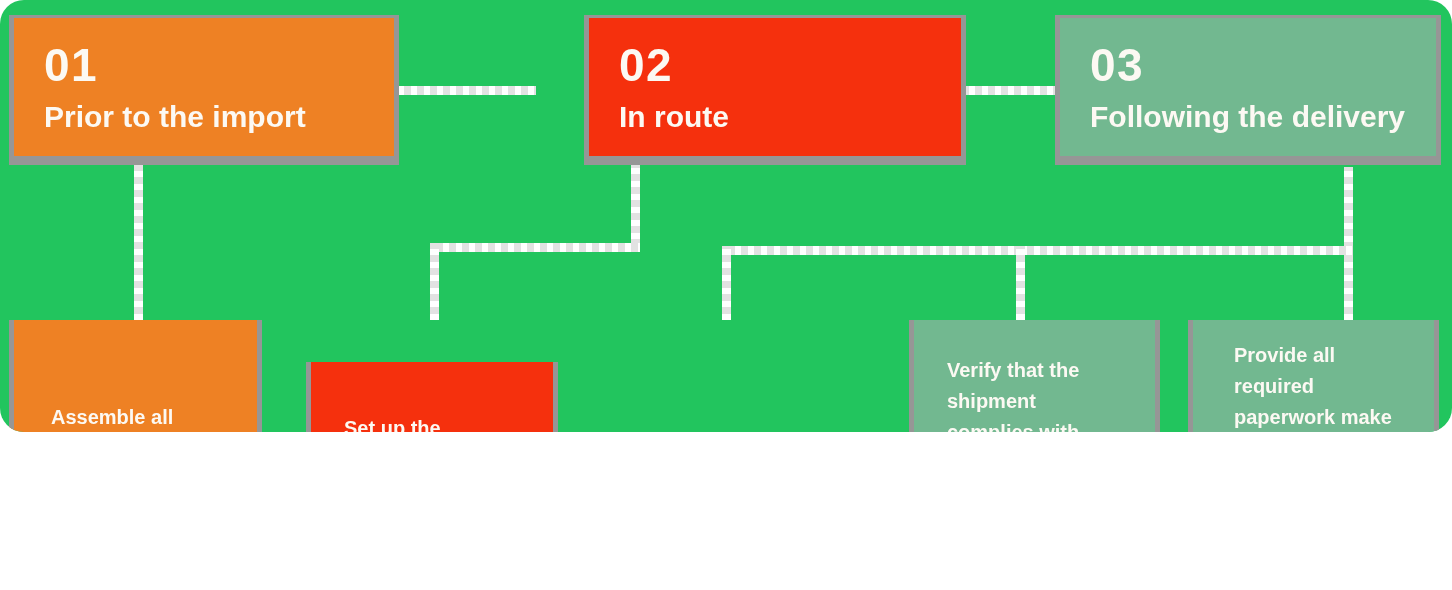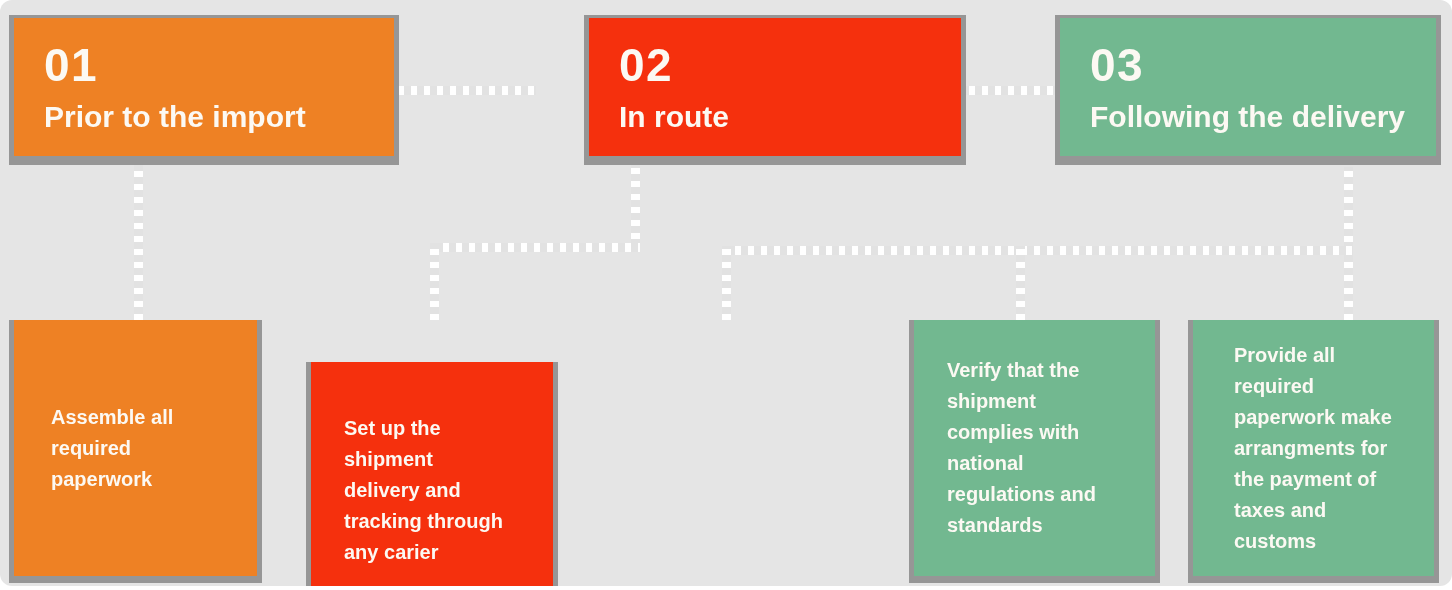--- a/index.html
+++ b/index.html
@@ -4,23 +4,23 @@
 <style>
   html, body {
     margin: 0;
     padding: 0;
     background: #ffffff;
     font-family: "Liberation Sans", sans-serif;
   }
   .canvas {
     position: relative;
     width: 1452px;
-    height: 586px;
-    background: #e5e5e5;
-    border-radius: 12px;
+    height: 432px;
+    background: #22c55e;
+    border-radius: 24px;
     overflow: hidden;
   }
 
   
   .card {
     position: absolute;
     box-sizing: border-box;
     border: 5px solid #969696;
   }
   .step-card {

